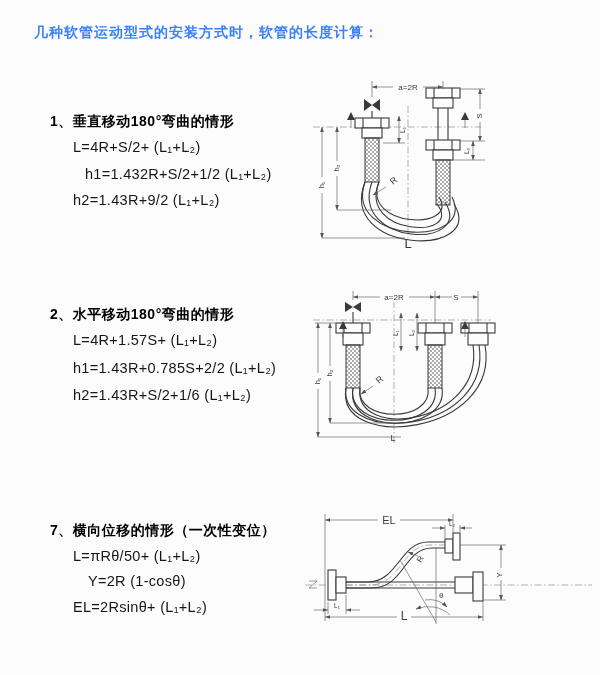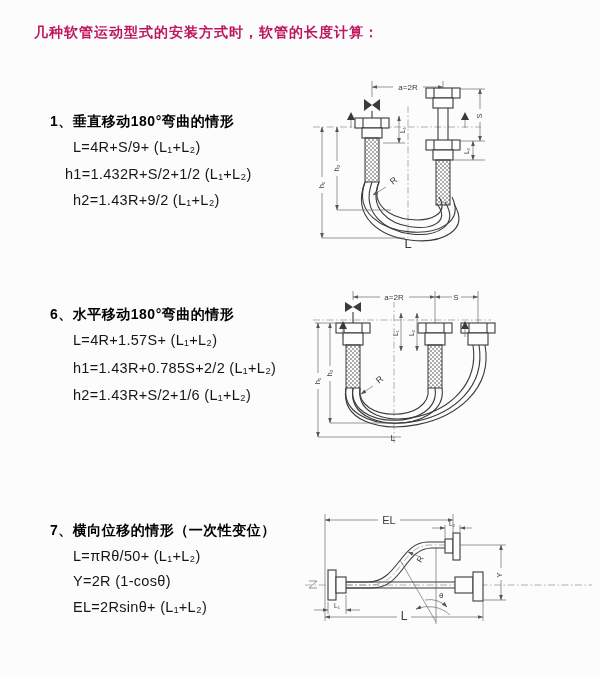--- a/index.html
+++ b/index.html
@@ -1,50 +1,50 @@
 <!DOCTYPE html>
 <html><head>
 <meta charset="utf-8">
 <style>
   html,body{margin:0;padding:0}
   body{width:600px;height:675px;background:#fcfcfc;position:relative;overflow:hidden;
        font-family:"Liberation Sans","DejaVu Sans",sans-serif;color:#1c1c1c}
   .abs{position:absolute;white-space:nowrap}
-  .title{font-size:14px;font-weight:bold;letter-spacing:1px;color:#be185d}
+  .title{font-size:14px;font-weight:bold;letter-spacing:1px;color:#3b82f6}
   .heading{font-size:14px;font-weight:bold;letter-spacing:0.5px;color:#000000}
   .formula{font-size:14.5px;letter-spacing:0.3px;color:#161616}
   svg.diag{position:absolute}
   .mn{stroke:#3a3a3a;stroke-width:1.1;fill:none}
   .plate{fill:#fdfdfd;stroke:#3a3a3a;stroke-width:1.1}
   .braid{stroke:#3a3a3a;stroke-width:1}
   .dm{stroke:#6b6b6b;stroke-width:0.7;fill:none}
   .thin{stroke:#6b6b6b;stroke-width:0.7;fill:none}
   .cl{stroke:#909090;stroke-width:0.7;fill:none;stroke-dasharray:7 2.5 1.5 2.5}
   .lb{fill:#3c3c3c;font-family:"Liberation Sans","DejaVu Sans",sans-serif}
   .lbg{fill:#fcfcfc}
   .solid{fill:#3a3a3a;stroke:none}
 </style>
 </head>
 <body>
 
 <div class="abs title" style="left:34px;top:24px">几种软管运动型式的安装方式时，软管的长度计算：</div>
 
 <div class="abs heading" style="left:50px;top:113px">1、垂直移动180°弯曲的情形</div>
-<div class="abs formula" style="left:73px;top:139px">L=4R+S/9+ (L₁+L₂)</div>
-<div class="abs formula" style="left:65px;top:166px">h1=1.432R+S/2+1/2 (L₁+L₂)</div>
+<div class="abs formula" style="left:73px;top:139px">L=4R+S/2+ (L₁+L₂)</div>
+<div class="abs formula" style="left:85px;top:166px">h1=1.432R+S/2+1/2 (L₁+L₂)</div>
 <div class="abs formula" style="left:73px;top:192px">h2=1.43R+9/2 (L₁+L₂)</div>
 
-<div class="abs heading" style="left:50px;top:306px">6、水平移动180°弯曲的情形</div>
+<div class="abs heading" style="left:50px;top:306px">2、水平移动180°弯曲的情形</div>
 <div class="abs formula" style="left:73px;top:332px">L=4R+1.57S+ (L₁+L₂)</div>
 <div class="abs formula" style="left:73px;top:360px">h1=1.43R+0.785S+2/2 (L₁+L₂)</div>
 <div class="abs formula" style="left:73px;top:387px">h2=1.43R+S/2+1/6 (L₁+L₂)</div>
 
 <div class="abs heading" style="left:50px;top:522px">7、横向位移的情形（一次性变位）</div>
 <div class="abs formula" style="left:73px;top:548px">L=πRθ/50+ (L₁+L₂)</div>
-<div class="abs formula" style="left:73px;top:573px">Y=2R (1-cosθ)</div>
+<div class="abs formula" style="left:88px;top:573px">Y=2R (1-cosθ)</div>
 <div class="abs formula" style="left:73px;top:599px">EL=2Rsinθ+ (L₁+L₂)</div>
 
 <svg class="diag" style="left:313px;top:68px" width="287" height="190" viewBox="0 0 287 190">
   <defs>
     <marker id="ar1" viewBox="0 0 8 8" refX="7.5" refY="4" markerWidth="8" markerHeight="8" orient="auto-start-reverse">
       <path d="M0,1.2 L8,4 L0,6.8 Z" fill="#555"></path>
     </marker>
     <pattern id="br1" width="4" height="4" patternUnits="userSpaceOnUse">
       <path d="M0,4 L4,0 M0,0 L4,4" stroke="#8a8a8a" stroke-width="0.7"></path>
     </pattern>

